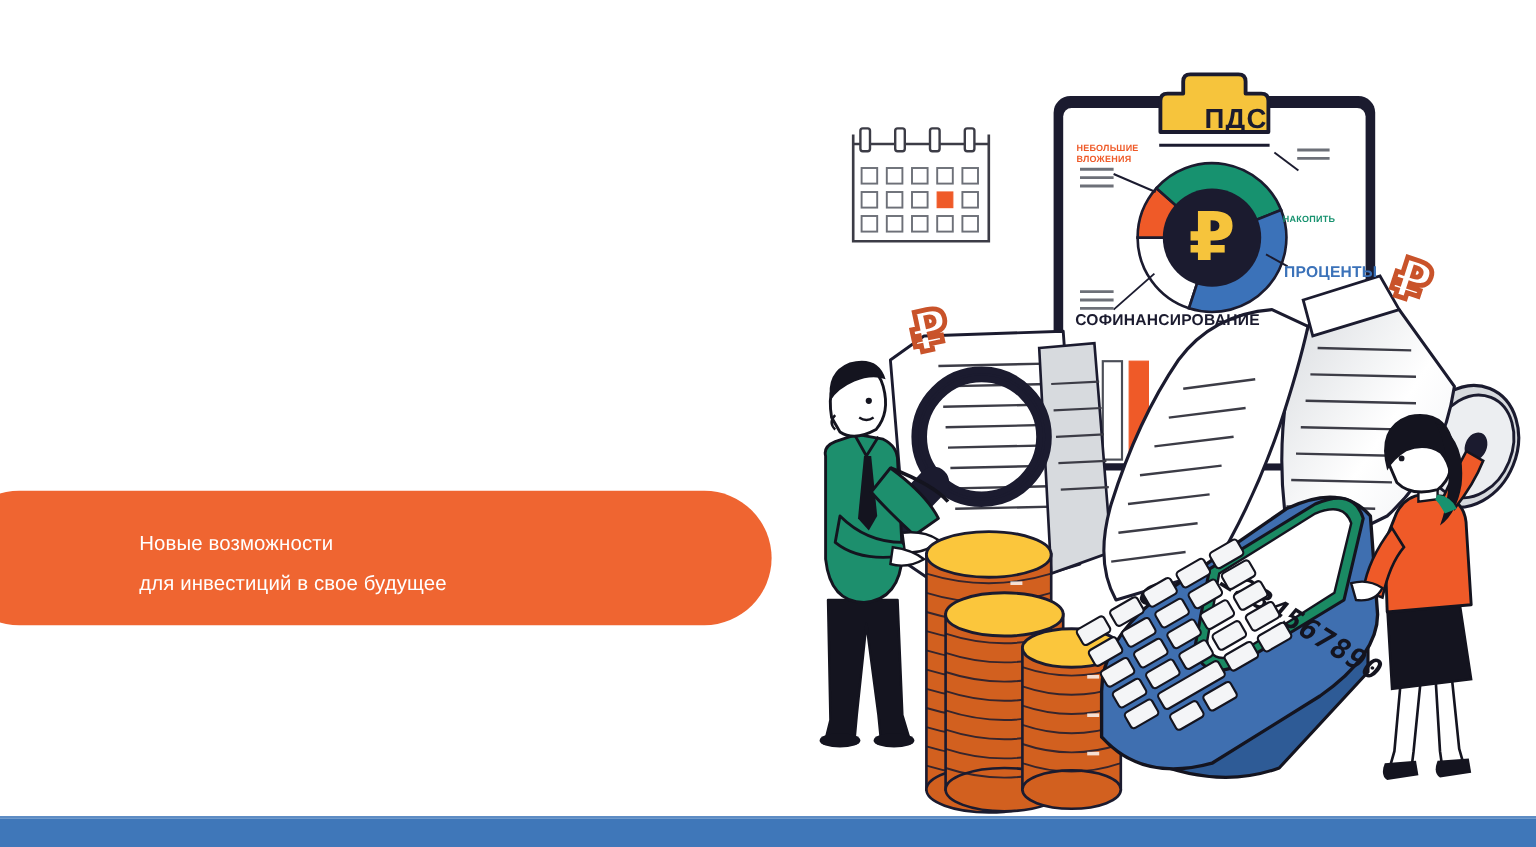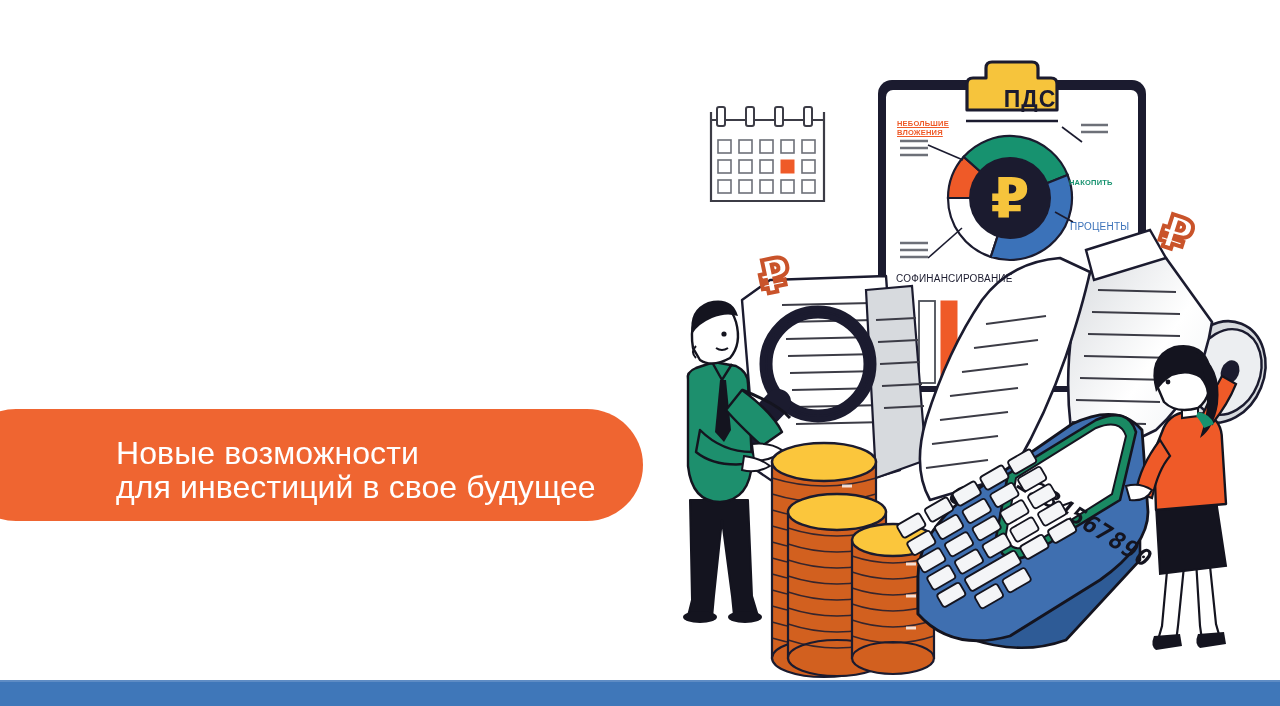--- a/index.html
+++ b/index.html
@@ -23,21 +23,21 @@
     white-space:pre-line;
   }
   .pill {
     position:absolute; left:-40px; top:409px; width:683px; height:112px;
     background:#ef6531;
     border-radius:56px;
   }
   .pill-text {
     position:absolute; left:116px; top:436px; width:560px;
     color:#ffffff;
-    font-size:32px;
+    font-size:17px;
     line-height:34px;
     white-space:pre-line;
     letter-spacing:0.1px;
   }
 
   
   .bottombar {
     position:absolute; left:0; bottom:0; width:1280px; height:24px;
     background:#3f77b9;
   }
@@ -404,31 +404,31 @@
       </g>
 
       <path d="M1198 412 Q1210 414 1214 424 L1204 428 Q1200 420 1196 416 Z" fill="#17926f"></path>
     </svg>
   </div>
 
   <div style="position:absolute;left:966px;top:86px;width:92px;text-align:center;
               font-size:23px;font-weight:bold;color:#1b1b2f;letter-spacing:1px;padding-left:36px;">ПДС</div>
 
   <div style="position:absolute;left:897px;top:119px;width:84px;font-size:7.5px;
-              font-weight:bold;color:#ef5a28;line-height:9px;white-space:pre-line;letter-spacing:0.2px;text-decoration:underline;">НЕБОЛЬШИЕ
+              font-weight:bold;color:#ef5a28;line-height:9px;white-space:pre-line;letter-spacing:0.2px;">НЕБОЛЬШИЕ
 ВЛОЖЕНИЯ</div>
 
   <div style="position:absolute;left:1069px;top:136px;width:80px;font-size:7.5px;
               font-weight:bold;color:#17926f;line-height:9px;letter-spacing:0.2px;margin-top:42px;">НАКОПИТЬ</div>
 
-  <div style="position:absolute;left:1070px;top:222px;width:80px;font-size:10px;
-              font-weight:normal;color:#3b72b9;line-height:9px;letter-spacing:0.2px;">ПРОЦЕНТЫ</div>
-
-  <div style="position:absolute;left:896px;top:274px;width:110px;font-size:10px;
-              font-weight:normal;color:#1b1b2f;line-height:9px;letter-spacing:0.2px;">СОФИНАНСИРОВАНИЕ</div>
+  <div style="position:absolute;left:1070px;top:222px;width:80px;font-size:13px;
+              font-weight:bold;color:#3b72b9;line-height:9px;letter-spacing:0.2px;">ПРОЦЕНТЫ</div>
+
+  <div style="position:absolute;left:896px;top:262px;width:110px;font-size:13px;
+              font-weight:bold;color:#1b1b2f;line-height:9px;letter-spacing:0.2px;">СОФИНАНСИРОВАНИЕ</div>
 
 
   <div class="pill"></div>
   <div class="pill-text">Новые возможности
 для инвестиций в свое будущее</div>
 
   <div class="bottombar-hair"></div>
   <div class="bottombar"></div>
 </div>
 

